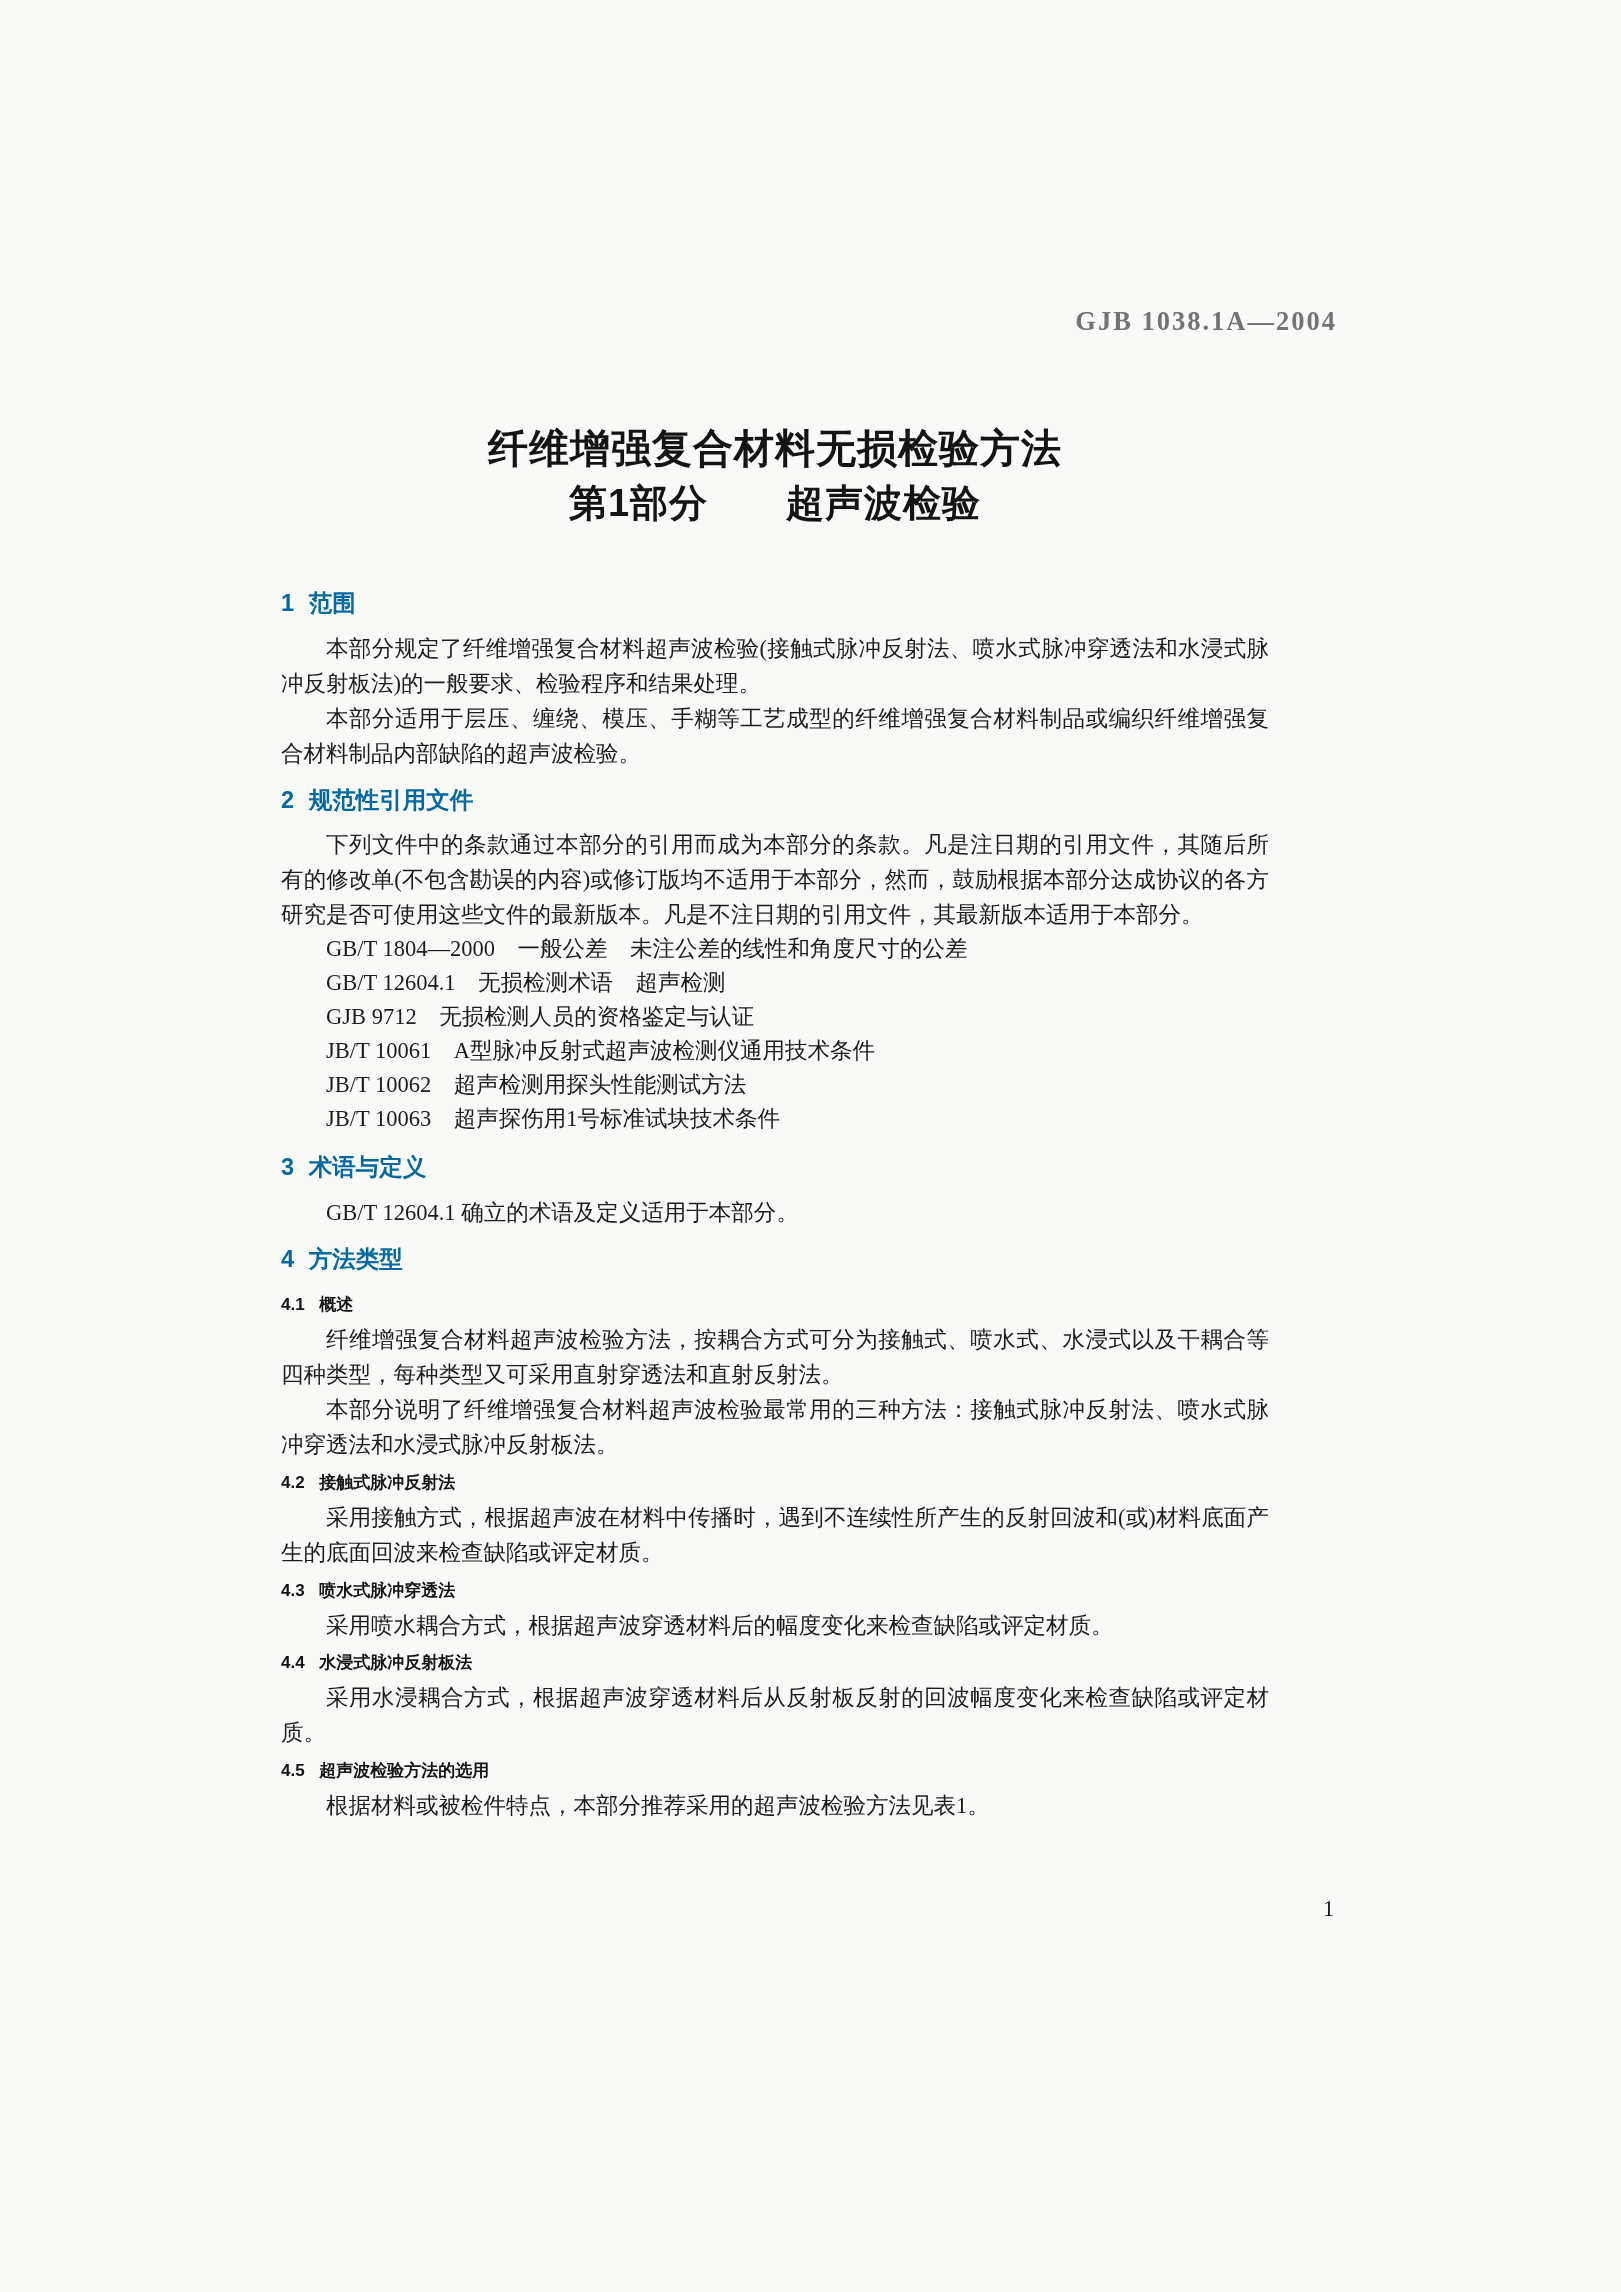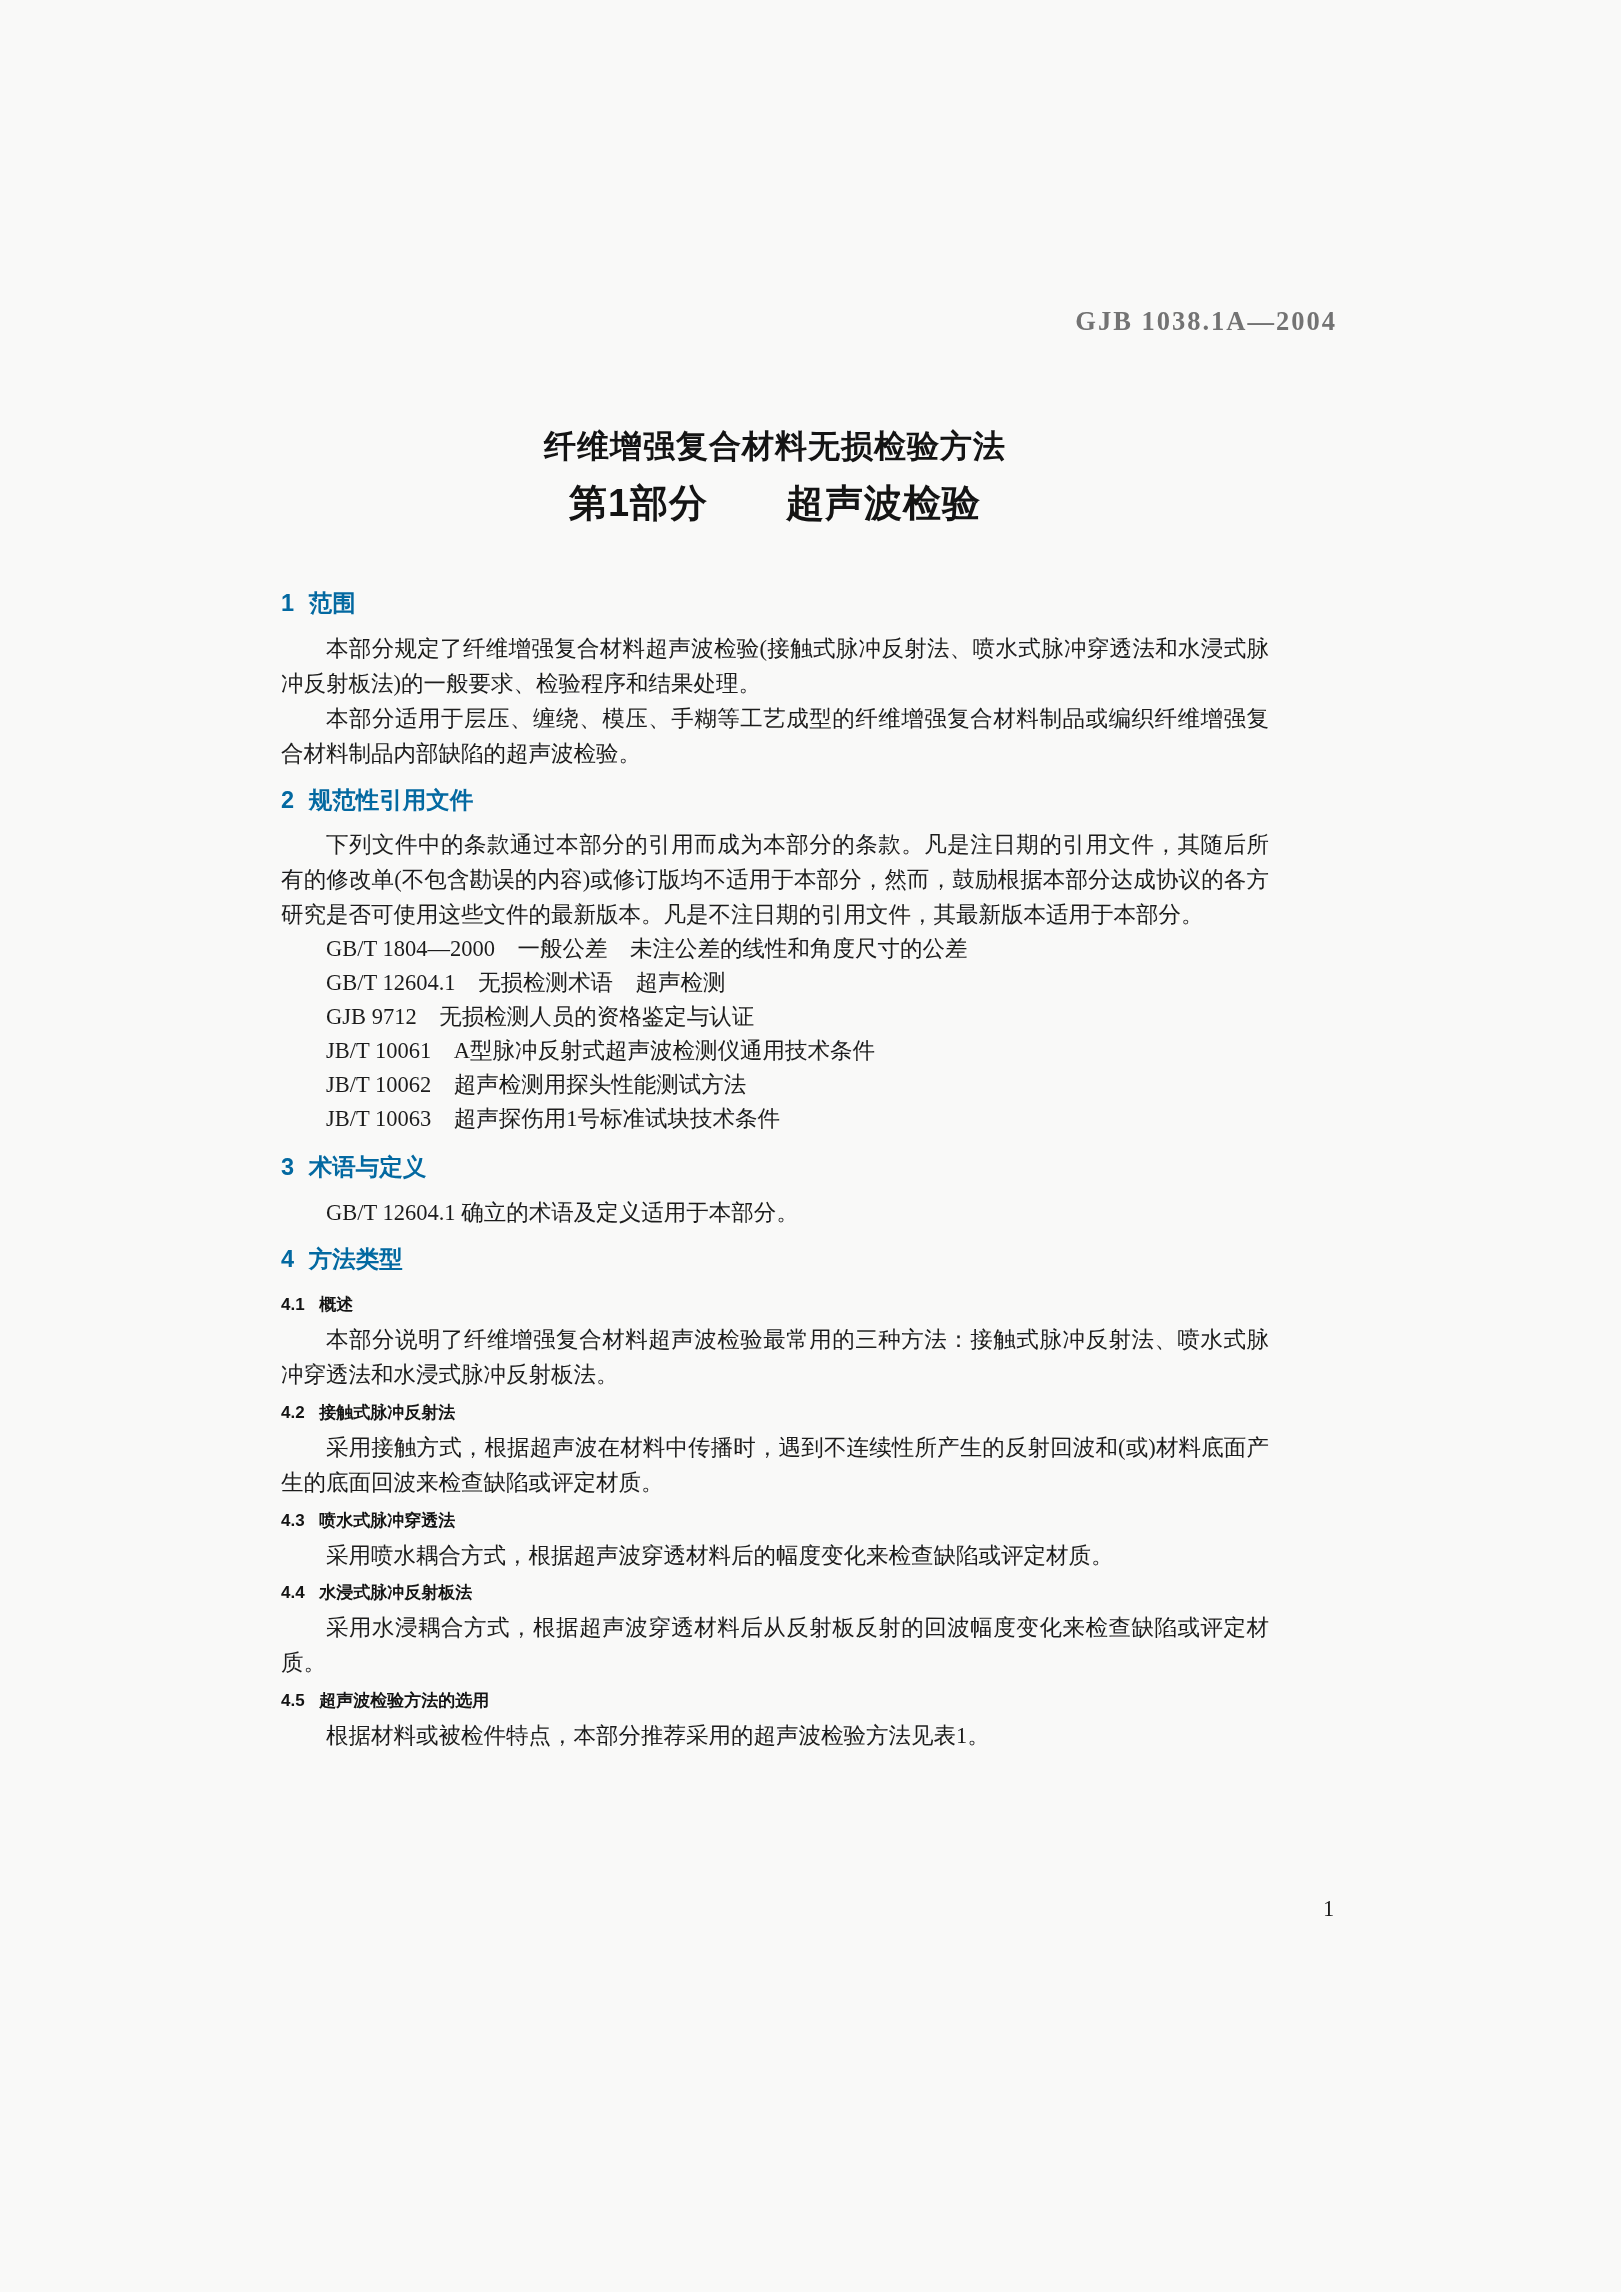--- a/index.html
+++ b/index.html
@@ -26,21 +26,21 @@
   .title-block {
     position: absolute;
     top: 425px;
     left: 281px;
     width: 988px;
     text-align: center;
     font-family: "Liberation Sans", "DejaVu Sans", sans-serif;
     font-weight: bold;
     color: #141414;
   }
-  .title-line1 { font-size: 32px; line-height: 47px; letter-spacing: 1px; font-family: Liberation Mono, monospace; }
+  .title-line1 { font-size: 40px; line-height: 47px; letter-spacing: 1px; }
   .title-line2 { font-size: 38px; line-height: 45px; margin-top: 9px; letter-spacing: 1px; }
   .content {
     position: absolute;
     left: 281px;
     top: 586px;
     width: 988px;
     font-size: 22.5px;
     line-height: 35px;
     text-align: justify;
   }
@@ -120,20 +120,21 @@
     </div>
     <p class="body-par">GB/T 12604.1 确立的术语及定义适用于本部分。</p>
 
     <div class="sec-heading">
       <span class="num">4</span><span>方法类型</span>
     </div>
 
     <div class="sub-heading">
       <span class="num">4.1</span><span>概述</span>
     </div>
+    <p class="body-par">纤维增强复合材料超声波检验方法，按耦合方式可分为接触式、喷水式、水浸式以及干耦合等四种类型，每种类型又可采用直射穿透法和直射反射法。</p>
     <p class="body-par">本部分说明了纤维增强复合材料超声波检验最常用的三种方法：接触式脉冲反射法、喷水式脉冲穿透法和水浸式脉冲反射板法。</p>
 
     <div class="sub-heading">
       <span class="num">4.2</span><span>接触式脉冲反射法</span>
     </div>
     <p class="body-par">采用接触方式，根据超声波在材料中传播时，遇到不连续性所产生的反射回波和(或)材料底面产生的底面回波来检查缺陷或评定材质。</p>
 
     <div class="sub-heading">
       <span class="num">4.3</span><span>喷水式脉冲穿透法</span>
     </div>

